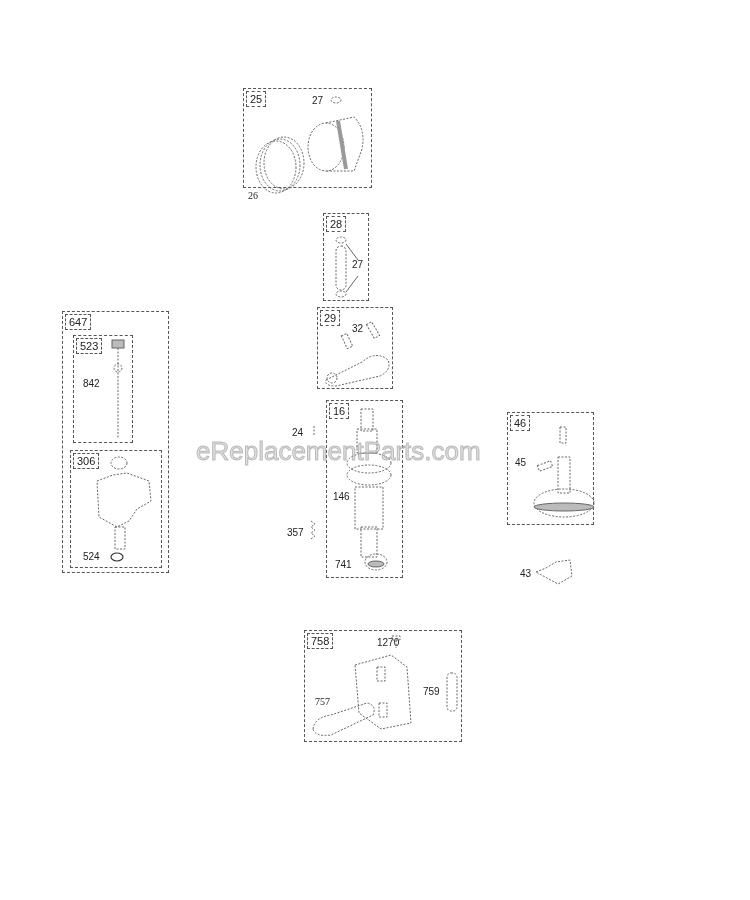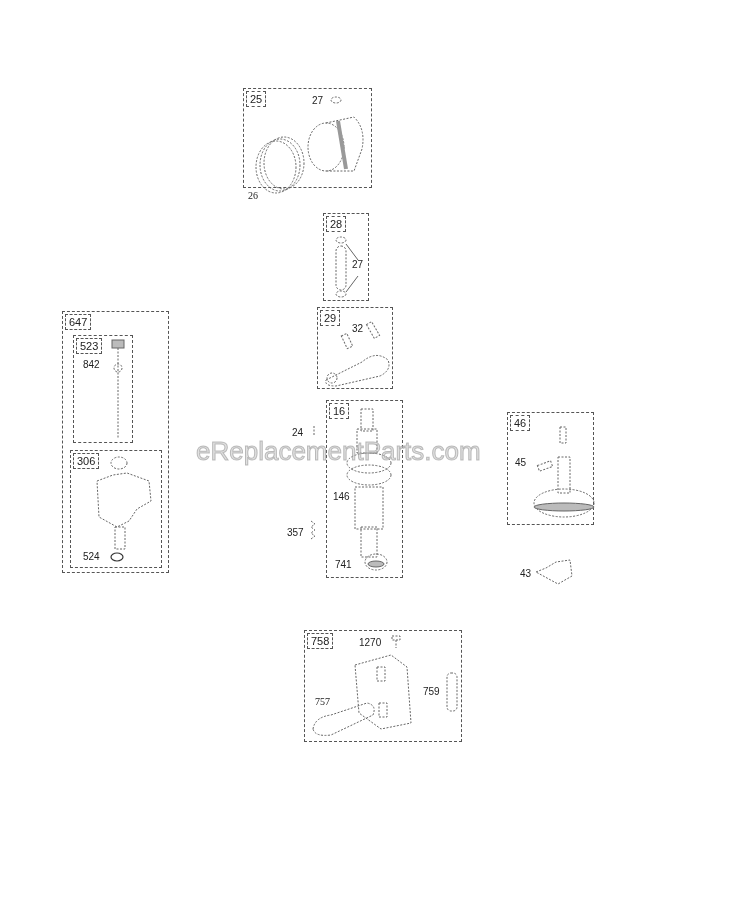--- a/index.html
+++ b/index.html
@@ -61,21 +61,21 @@
 
 <div class="box" style="left:62px;top:311px;width:107px;height:262px;">
   <div class="tag">647</div>
   <div class="box" style="left:10px;top:23px;width:60px;height:108px;">
     <div class="tag">523</div>
     <svg style="left:36px;top:4px;" width="16" height="100">
       <rect class="partsolid" x="2" y="0" width="12" height="8"></rect>
       <ellipse class="part" cx="8" cy="28" rx="4" ry="4"></ellipse>
       <line class="part" x1="8" y1="8" x2="8" y2="98"></line>
     </svg>
-    <span class="lbl" style="left:9px;top:23px;text-align:right;">842</span>
+    <span class="lbl" style="left:9px;top:42px;text-align:right;">842</span>
   </div>
   <div class="box" style="left:7px;top:138px;width:92px;height:118px;">
     <div class="tag">306</div>
     <svg style="left:22px;top:4px;" width="68" height="100">
       <ellipse class="part" cx="26" cy="8" rx="8" ry="6"></ellipse>
       <path class="part" d="M4 26 L20 20 L34 18 L56 26 L58 46 L44 54 L36 66 L24 72 L6 62 Z"></path>
       <rect class="part" x="22" y="72" width="10" height="22"></rect>
     </svg>
     <span class="lbl" style="left:12px;top:100px;">524</span>
     <svg style="left:38px;top:101px;" width="16" height="10">
@@ -123,21 +123,21 @@
   </svg>
 </div>
 
 <span class="lbl" style="left:520px;top:568px;">43</span>
 <svg style="left:536px;top:556px;" width="40" height="30">
   <path class="part" d="M0 16 L10 12 L20 6 L34 4 L36 20 L22 28 Z"></path>
 </svg>
 
 <div class="box" style="left:304px;top:630px;width:158px;height:112px;">
   <div class="tag">758</div>
-  <span class="lbl" style="left:54px;top:6px;text-align:right;">1270</span>
+  <span class="lbl" style="left:72px;top:6px;text-align:right;">1270</span>
   <svg style="left:86px;top:5px;" width="10" height="12">
       <rect class="part" x="1" y="0" width="8" height="4"></rect>
       <line class="part" x1="5" y1="4" x2="5" y2="12"></line>
     </svg>
   <svg style="left:46px;top:22px;" width="66" height="78">
     <path class="part" d="M4 12 L40 2 L56 14 L60 70 L30 76 L8 60 Z"></path>
     <rect class="part" x="26" y="14" width="8" height="14"></rect>
     <rect class="part" x="28" y="50" width="8" height="14"></rect>
   </svg>
   <span class="lbl" style="left:10px;top:65px;font-family:Liberation Serif, serif;">757</span>

